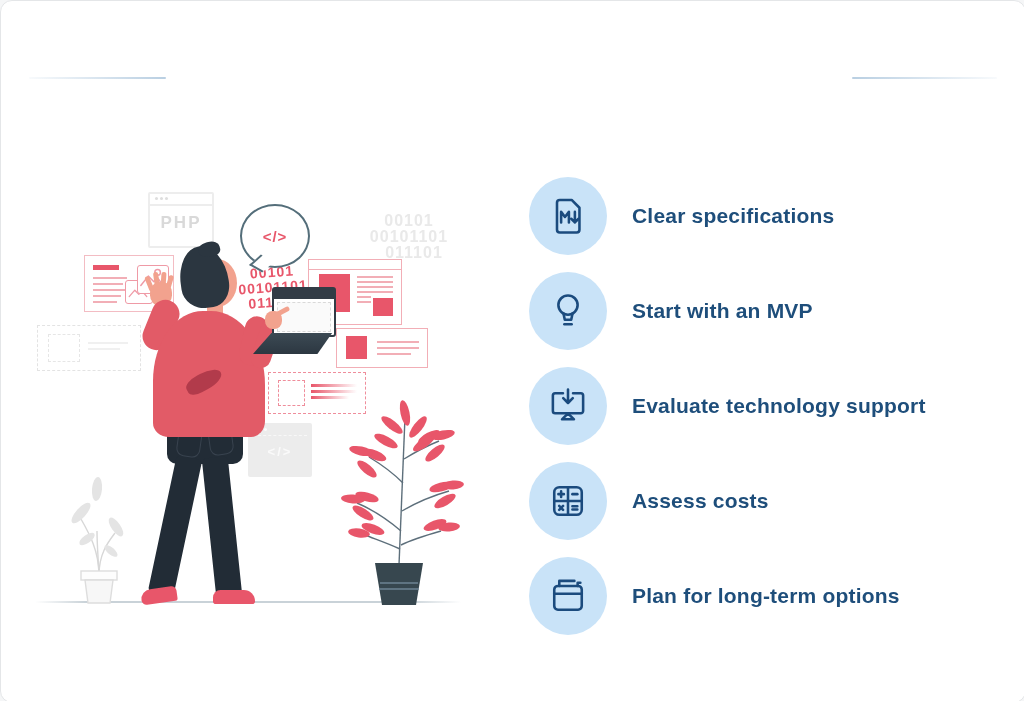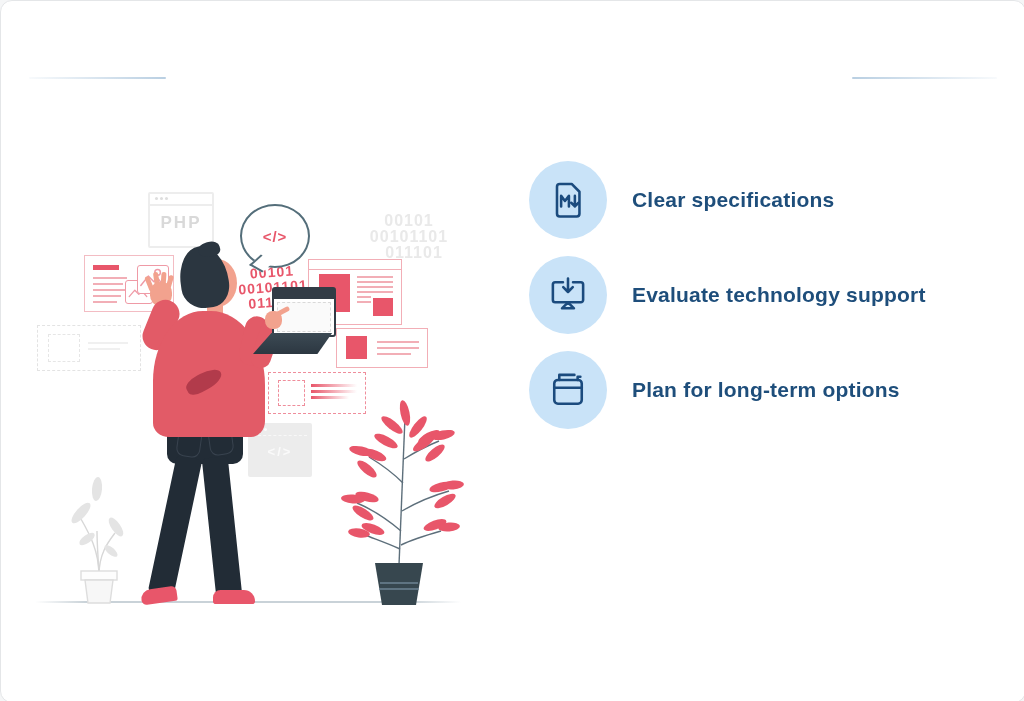--- a/index.html
+++ b/index.html
@@ -8,21 +8,21 @@
   .abs{position:absolute;}
 
   
   .title{position:absolute;left:0;top:62px;width:100%;text-align:center;
          font-size:22.5px;font-weight:700;color:#1e4e7b;letter-spacing:.1px;}
   .dash{position:absolute;top:76px;height:2px;border-radius:2px;}
   .dash-left{left:28px;width:137px;background:linear-gradient(to right,rgba(185,207,226,.1),#b9cfe2);}
   .dash-right{left:851px;width:145px;background:linear-gradient(to right,#b9cfe2,rgba(185,207,226,.1));}
 
   
-  .checklist{position:absolute;left:528px;top:160px;display:flex;flex-direction:column;gap:17px;
+  .checklist{position:absolute;left:528px;top:176px;display:flex;flex-direction:column;gap:17px;
              list-style:none;margin:0;padding:0;}
   .row{display:flex;align-items:center;height:78px;}
   .badge{width:78px;height:78px;border-radius:50%;background:#c9e3f8;display:flex;
          align-items:center;justify-content:center;flex:0 0 auto;}
   .badge svg{stroke:#1b4b7e;fill:none;stroke-width:2.8;stroke-linecap:round;stroke-linejoin:round;}
   .label{margin-left:25px;font-size:21px;font-weight:700;color:#1e4e7b;letter-spacing:.2px;}
 
   
   .php-window{left:147px;top:191px;width:62px;height:52px;border:2px solid #ededed;border-radius:2px;background:#fff;}
   .php-bar{height:10px;border-bottom:2px solid #ededed;position:relative;}
@@ -315,32 +315,55 @@
       <span class="badge">
         <svg width="44" height="44" viewBox="0 0 48 48">
           <path d="M12 9.5 a3 3 0 0 1 3-3 h13 l8.5 8.5 v24 a3 3 0 0 1 -3 3 h-18.5 a3 3 0 0 1 -3 -3 z"></path>
           <path d="M16.5 31 V19.5 L20.7 25 L25 19.5 V31"></path>
           <path d="M31.5 19.5 V31 M27.5 27 L31.5 31 L35.5 27"></path>
         </svg>
       </span>
       <span class="label">Clear specifications</span>
     </li>
 
+    <li class="row">
+      <span class="badge">
+        <svg width="44" height="44" viewBox="0 0 48 48">
+          <circle cx="24" cy="17.5" r="10.5"></circle>
+          <path d="M19 26.5 L20.5 33.5 H27.5 L29 26.5"></path>
+          <path d="M20 38.5 H28"></path>
+        </svg>
+      </span>
+      <span class="label">Start with an MVP</span>
+    </li>
 
     <li class="row">
       <span class="badge">
         <svg width="44" height="44" viewBox="0 0 48 48">
           <path d="M18.5 10 H10 a2.5 2.5 0 0 0 -2.5 2.5 V29.5 a2.5 2.5 0 0 0 2.5 2.5 H38 a2.5 2.5 0 0 0 2.5 -2.5 V12.5 A2.5 2.5 0 0 0 38 10 H29.5"></path>
           <path d="M24 6 V20.5 M18.8 15.5 L24 20.7 L29.2 15.5"></path>
           <path d="M24 32 L17.5 38.5 H30.5 Z"></path>
         </svg>
       </span>
       <span class="label">Evaluate technology support</span>
     </li>
 
+    <li class="row">
+      <span class="badge">
+        <svg width="44" height="44" viewBox="0 0 48 48">
+          <rect x="9" y="9" width="30" height="30" rx="5.5"></rect>
+          <path d="M24 9 V39 M9 24 H39"></path>
+          <path d="M16.5 13.5 V19.5 M13.5 16.5 H19.5"></path>
+          <path d="M28.8 16.5 H34.2"></path>
+          <path d="M14.4 29.4 L18.6 33.6 M18.6 29.4 L14.4 33.6"></path>
+          <path d="M28.8 29.8 H34.2 M28.8 33.2 H34.2"></path>
+        </svg>
+      </span>
+      <span class="label">Assess costs</span>
+    </li>
 
     <li class="row">
       <span class="badge">
         <svg width="44" height="44" viewBox="0 0 48 48">
           <rect x="9" y="13" width="30" height="26" rx="4"></rect>
           <path d="M9 21.5 H39"></path>
           <path d="M14.5 13 V7.5 H31 M34.5 13 V9.5 H37.5"></path>
         </svg>
       </span>
       <span class="label">Plan for long-term options</span>

